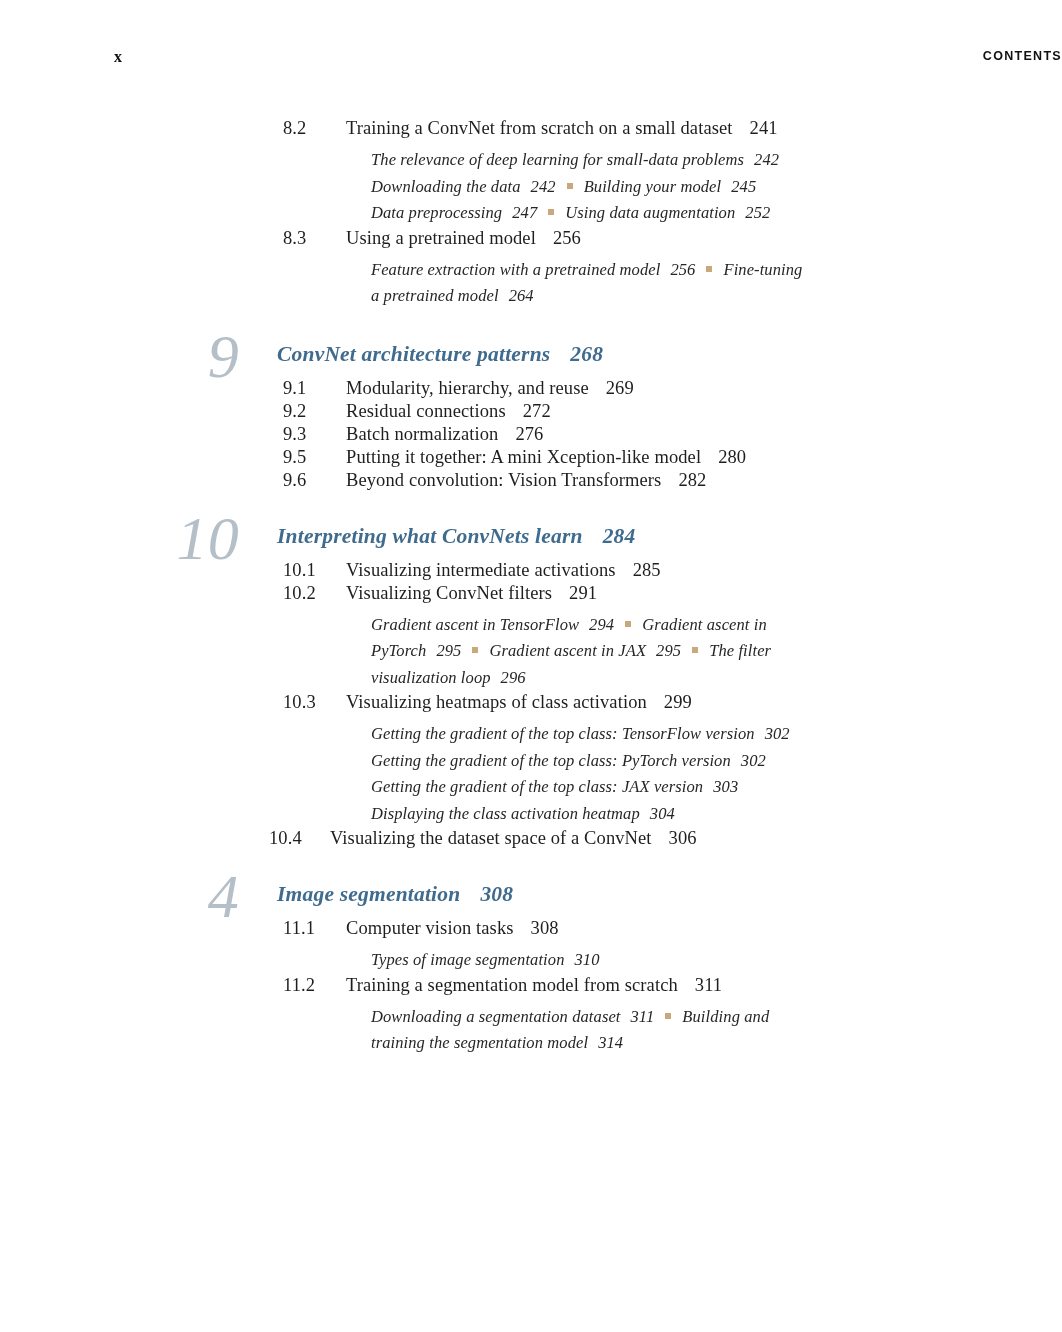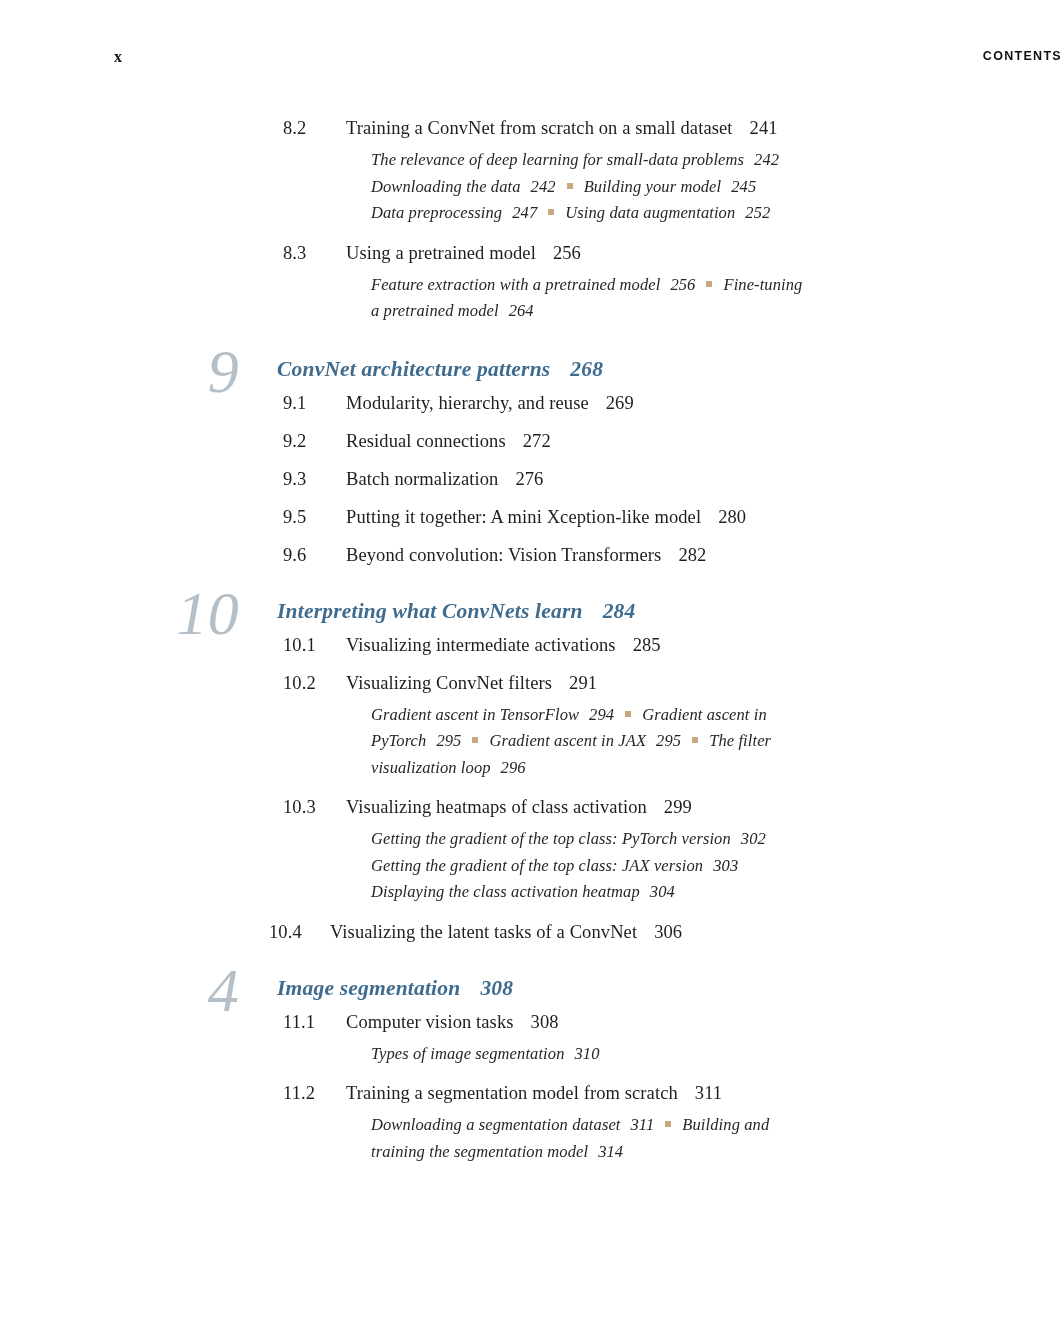--- a/index.html
+++ b/index.html
@@ -31,21 +31,21 @@
     font-family: "Liberation Sans", sans-serif;
     font-weight: bold; font-size: 12.5px; line-height: 18px;
     letter-spacing: 1.3px; color: #111;
   }
 
   
   #toc-root { position: absolute; top: 12px; left: 0; right: 0; padding: 105px 40px 0 283px; }
   #toc-root > :first-child { margin-top: 0; }
 
   .sec {
-    position: relative; margin-top: 15px;
+    position: relative; 
     font-size: 18.5px; line-height: 23px; color: var(--c-body);
     letter-spacing: 0.1px;
   }
   .sec.outdent { margin-left: -14px; }
   .sec-num { display: inline-block; width: 63px; }
   .sec.outdent .sec-num { width: 61px; }
   .sec-page { margin-left: 17px; }
 
   .subs { margin: 7px 0 0 88px; }
   .sub-line {
@@ -98,25 +98,26 @@
       <div class="sec"><span class="sec-num">9.5</span><span class="sec-title">Putting it together: A mini Xception-like model</span><span class="sec-page">280</span></div>
       <div class="sec"><span class="sec-num">9.6</span><span class="sec-title">Beyond convolution: Vision Transformers</span><span class="sec-page">282</span></div>
       <div class="chapter"><span class="chapter-num">10</span><span class="chapter-title">Interpreting what ConvNets learn</span><span class="chapter-page">284</span></div>
       <div class="sec"><span class="sec-num">10.1</span><span class="sec-title">Visualizing intermediate activations</span><span class="sec-page">285</span></div>
       <div class="sec"><span class="sec-num">10.2</span><span class="sec-title">Visualizing ConvNet filters</span><span class="sec-page">291</span><div class="subs">
           <div class="sub-line"><span class="sub-text">Gradient ascent in TensorFlow</span><span class="sub-page">294</span><span class="bullet"></span><span class="sub-text">Gradient ascent in</span></div>
           <div class="sub-line"><span class="sub-text">PyTorch</span><span class="sub-page">295</span><span class="bullet"></span><span class="sub-text">Gradient ascent in JAX</span><span class="sub-page">295</span><span class="bullet"></span><span class="sub-text">The filter</span></div>
           <div class="sub-line"><span class="sub-text">visualization loop</span><span class="sub-page">296</span></div>
         </div></div>
       <div class="sec"><span class="sec-num">10.3</span><span class="sec-title">Visualizing heatmaps of class activation</span><span class="sec-page">299</span><div class="subs">
+          <div class="sub-line"><span class="sub-text">Getting the gradient of the top class: TensorFlow version</span><span class="sub-page">302</span></div>
           <div class="sub-line"><span class="sub-text">Getting the gradient of the top class: PyTorch version</span><span class="sub-page">302</span></div>
           <div class="sub-line"><span class="sub-text">Getting the gradient of the top class: JAX version</span><span class="sub-page">303</span></div>
           <div class="sub-line"><span class="sub-text">Displaying the class activation heatmap</span><span class="sub-page">304</span></div>
         </div></div>
-      <div class="sec outdent"><span class="sec-num">10.4</span><span class="sec-title">Visualizing the latent tasks of a ConvNet</span><span class="sec-page">306</span></div>
+      <div class="sec outdent"><span class="sec-num">10.4</span><span class="sec-title">Visualizing the dataset space of a ConvNet</span><span class="sec-page">306</span></div>
       <div class="chapter"><span class="chapter-num">4</span><span class="chapter-title">Image segmentation</span><span class="chapter-page">308</span></div>
       <div class="sec"><span class="sec-num">11.1</span><span class="sec-title">Computer vision tasks</span><span class="sec-page">308</span><div class="subs">
           <div class="sub-line"><span class="sub-text">Types of image segmentation</span><span class="sub-page">310</span></div>
         </div></div>
       <div class="sec"><span class="sec-num">11.2</span><span class="sec-title">Training a segmentation model from scratch</span><span class="sec-page">311</span><div class="subs">
           <div class="sub-line"><span class="sub-text">Downloading a segmentation dataset</span><span class="sub-page">311</span><span class="bullet"></span><span class="sub-text">Building and</span></div>
           <div class="sub-line"><span class="sub-text">training the segmentation model</span><span class="sub-page">314</span></div>
         </div></div>
     </main>
 </div>

